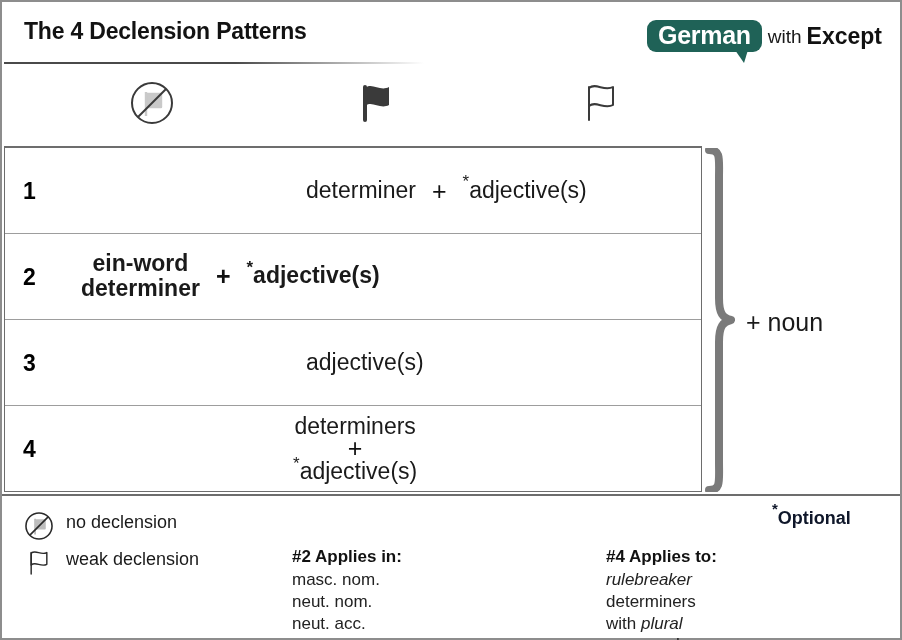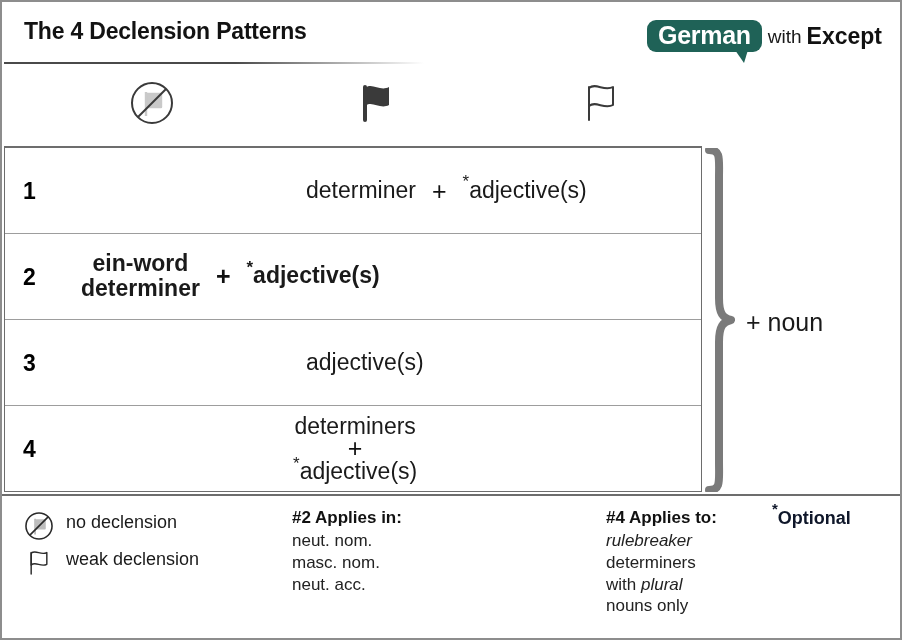--- a/index.html
+++ b/index.html
@@ -223,20 +223,21 @@
   }
   #note-2 { left: 290px; width: 170px; }
   #note-3 { left: 462px; width: 140px; }
   #note-4 { left: 604px; width: 150px; }
   .note-head {
     font-size: 17px;
     font-weight: bold;
     color: #111111;
     white-space: nowrap;
     margin-bottom: 2px;
+    margin-top: 39px;
   }
   .note-body {
     font-size: 17px;
     line-height: 1.28;
     color: #222222;
   }
   .note-body i { font-style: italic; }
 
   #optional {
     position: absolute;
@@ -372,22 +373,22 @@
             <path d="M11 8 C 18 2, 26 12, 35 7 L35 25 C 26 30, 18 20, 11 26 Z" fill="none" stroke="#2a2a2a" stroke-width="2.2" stroke-linejoin="round"></path>
           </svg>
         </span>
         <span class="legend-label">weak declension</span>
       </div>
     </div>
 
     <div class="note" id="note-2">
       <div class="note-head">#2 Applies in:</div>
       <div class="note-body">
+        <div>masc. nom.</div>
         <div>neut. nom.</div>
-        <div>masc. nom.</div>
         <div>neut. acc.</div>
       </div>
     </div>
 
 
     <div class="note" id="note-4">
       <div class="note-head">#4 Applies to:</div>
       <div class="note-body">
         <div><i>rulebreaker</i></div>
         <div>determiners</div>

